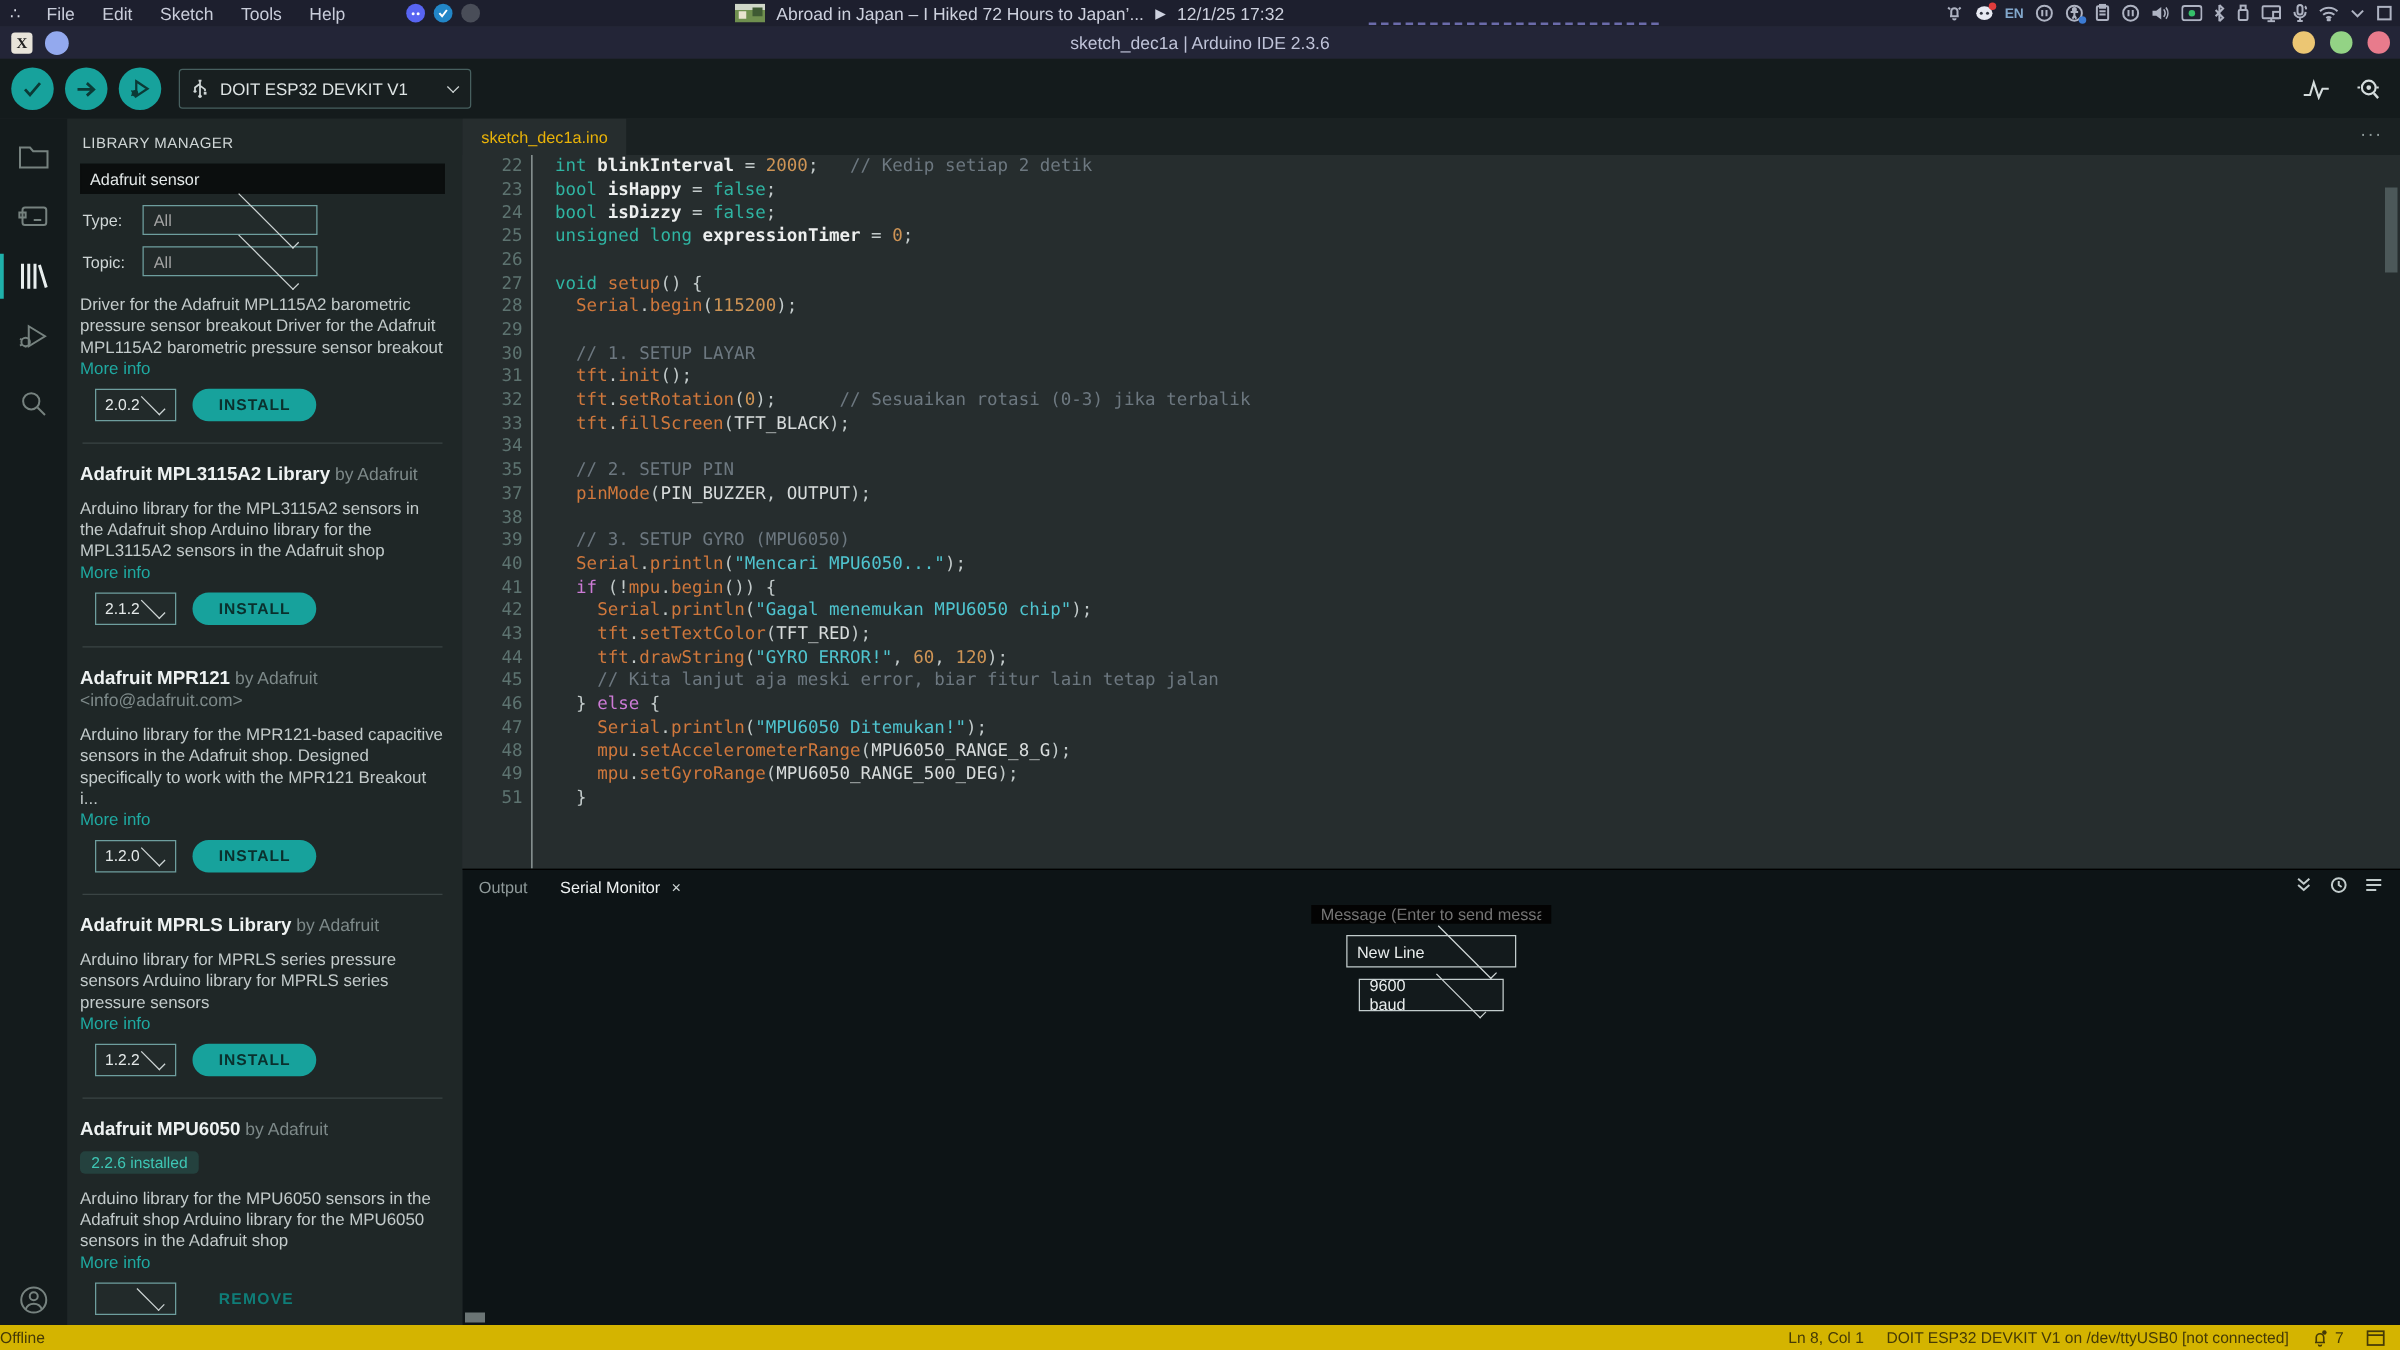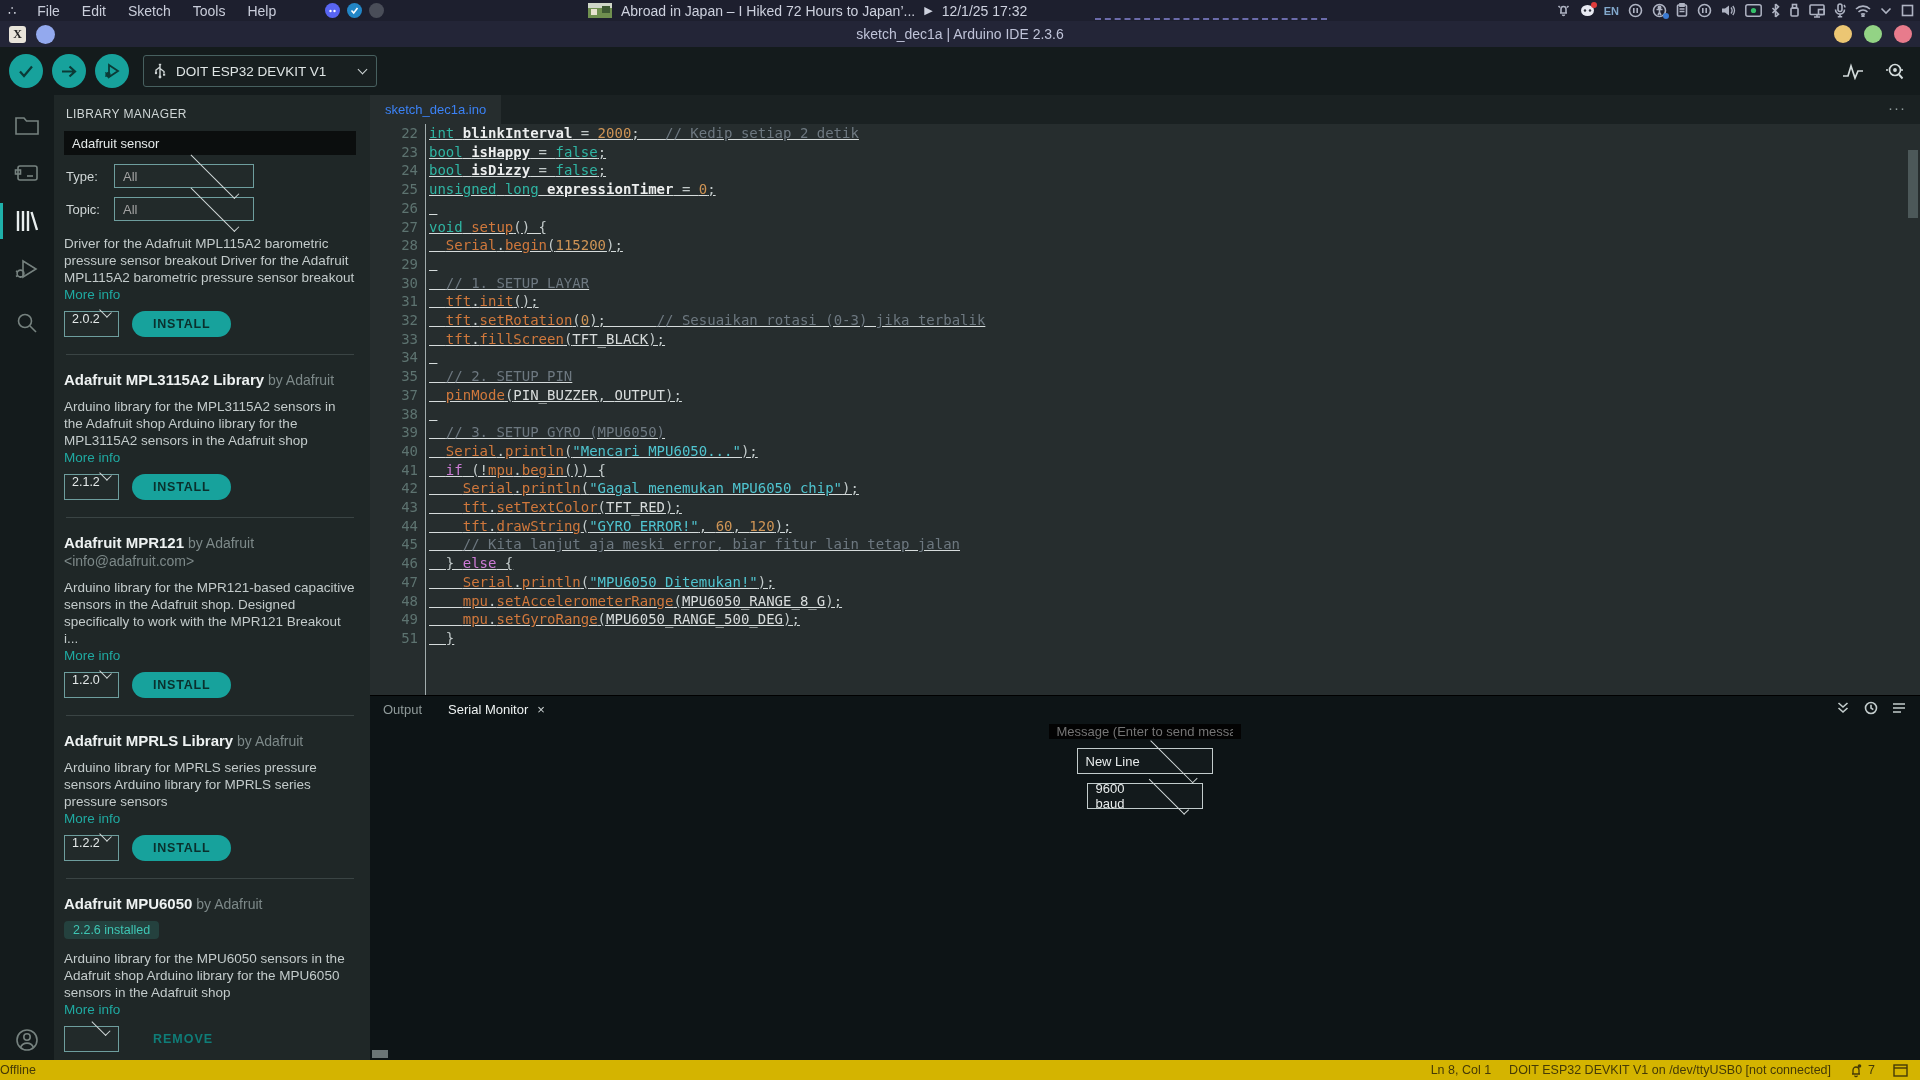--- a/index.html
+++ b/index.html
@@ -67,42 +67,42 @@
               align-items:center; padding:0 8px; font-size:13px; color:#a3a3a3; cursor:pointer; }
   .lm-select span{ flex:1; }
   .lib-list{ margin-top:14px; }
   .lib-name{ font-size:15px; font-weight:bold; color:#eef2f2; }
   .lib-by{ font-size:14px; color:#7d8989; }
   .lib-badge{ display:inline-block; margin:8px 0 2px 0; padding:2px 9px; border-radius:4px;
               background:#24413e; color:#3ec6b4; font-size:12.5px; }
   .lib-desc{ font-size:13.5px; line-height:17px; color:#c3cbcb; margin-top:9px; }
   .lib-more{ display:block; font-size:13.5px; color:#1fa9a1; margin-top:1px; cursor:pointer; text-decoration:none; }
   .lib-controls{ display:flex; align-items:center; gap:13px; margin-top:9px; }
-  .lib-version{ width:55px; height:26px; border:1px solid #6e9e9e; background:#222a2a; display:flex;
-                align-items:flex-start; padding:0 7px; font-size:12.5px; color:#e4e9e9; cursor:pointer; }
+  .lib-version{ width:65px; height:26px; border:1px solid #6e9e9e; background:#222a2a; display:flex;
+                align-items:center; padding:0 7px; font-size:12.5px; color:#e4e9e9; cursor:pointer;margin-left:12px; }
   .lib-version span{ flex:1; }
   .lib-action{ height:26px; padding:0 21px; border:none; border-radius:14px; background:#17a29c;
                color:#0a302d; font-size:12.5px; font-weight:bold; letter-spacing:.8px; cursor:pointer; }
   .lib-action.remove{ background:transparent; color:#0f7d78; letter-spacing:1px; }
   .lib-divider{ height:1px; background:#3a4444; margin:17px 2px 0 2px; }
   .lib-entry{ padding-top:16px; }
   .lib-entry.first{ padding-top:0; }
 
   
   .editor{ position:absolute; left:370px; right:0; top:95px; height:600px; background:#262d2e; }
   .tabbar{ position:absolute; top:0; left:0; right:0; height:29px; background:#1a2122; display:flex; }
   .tab{ background:#262d2e; padding:0 15px; display:flex; align-items:center; font-size:13px;
-        color:#3b82f6; cursor:pointer; }
+        color:#eab308; cursor:pointer; }
   .tab-more{ position:absolute; right:14px; top:4px; color:#909c9c; font-size:15px; letter-spacing:1px; cursor:pointer; }
   .code{ position:absolute; top:29px; left:0; right:0; bottom:0; overflow:hidden;
          font-family:"DejaVu Sans Mono","Liberation Mono",monospace; font-size:14px; line-height:18.7px; cursor:text; }
   .code-guide{ position:absolute; top:0; bottom:0; left:55px; width:1px; background:#b9c4c4; opacity:.85; }
   .code-line{ display:flex; white-space:pre; }
   .ln{ width:48px; text-align:right; color:#5d7370; flex:none; }
-  .lc{ margin-left:11px;text-decoration:underline; }
+  .lc{ margin-left:26px; }
   .tok-kw{ color:#2fb5a3; } .tok-kw2{ color:#cd7bd6; } .tok-fn{ color:#d0783c; }
   .tok-num{ color:#ce9455; } .tok-str{ color:#4fc4cf; } .tok-cmt{ color:#6d7880; }
   .tok-var{ color:#eceeee; font-weight:bold; } .tok-cst{ color:#d8dcdc; } .tok-pun{ color:#c2caca; }
   .vscroll{ position:absolute; right:2px; top:55px; width:10px; height:68px; background:rgba(140,160,160,.38); }
 
   
   .bpanel{ position:absolute; left:370px; right:0; top:695px; bottom:20px; background:#0d1416; border-top:1px solid #000; }
   .bp-tabs{ height:26px; display:flex; align-items:center; padding-left:13px; gap:26px; }
   .bp-tab{ font-size:13px; color:#8f9a9a; cursor:pointer; display:flex; align-items:center; gap:9px; }
   .bp-tab.active{ color:#eef2f2; }

